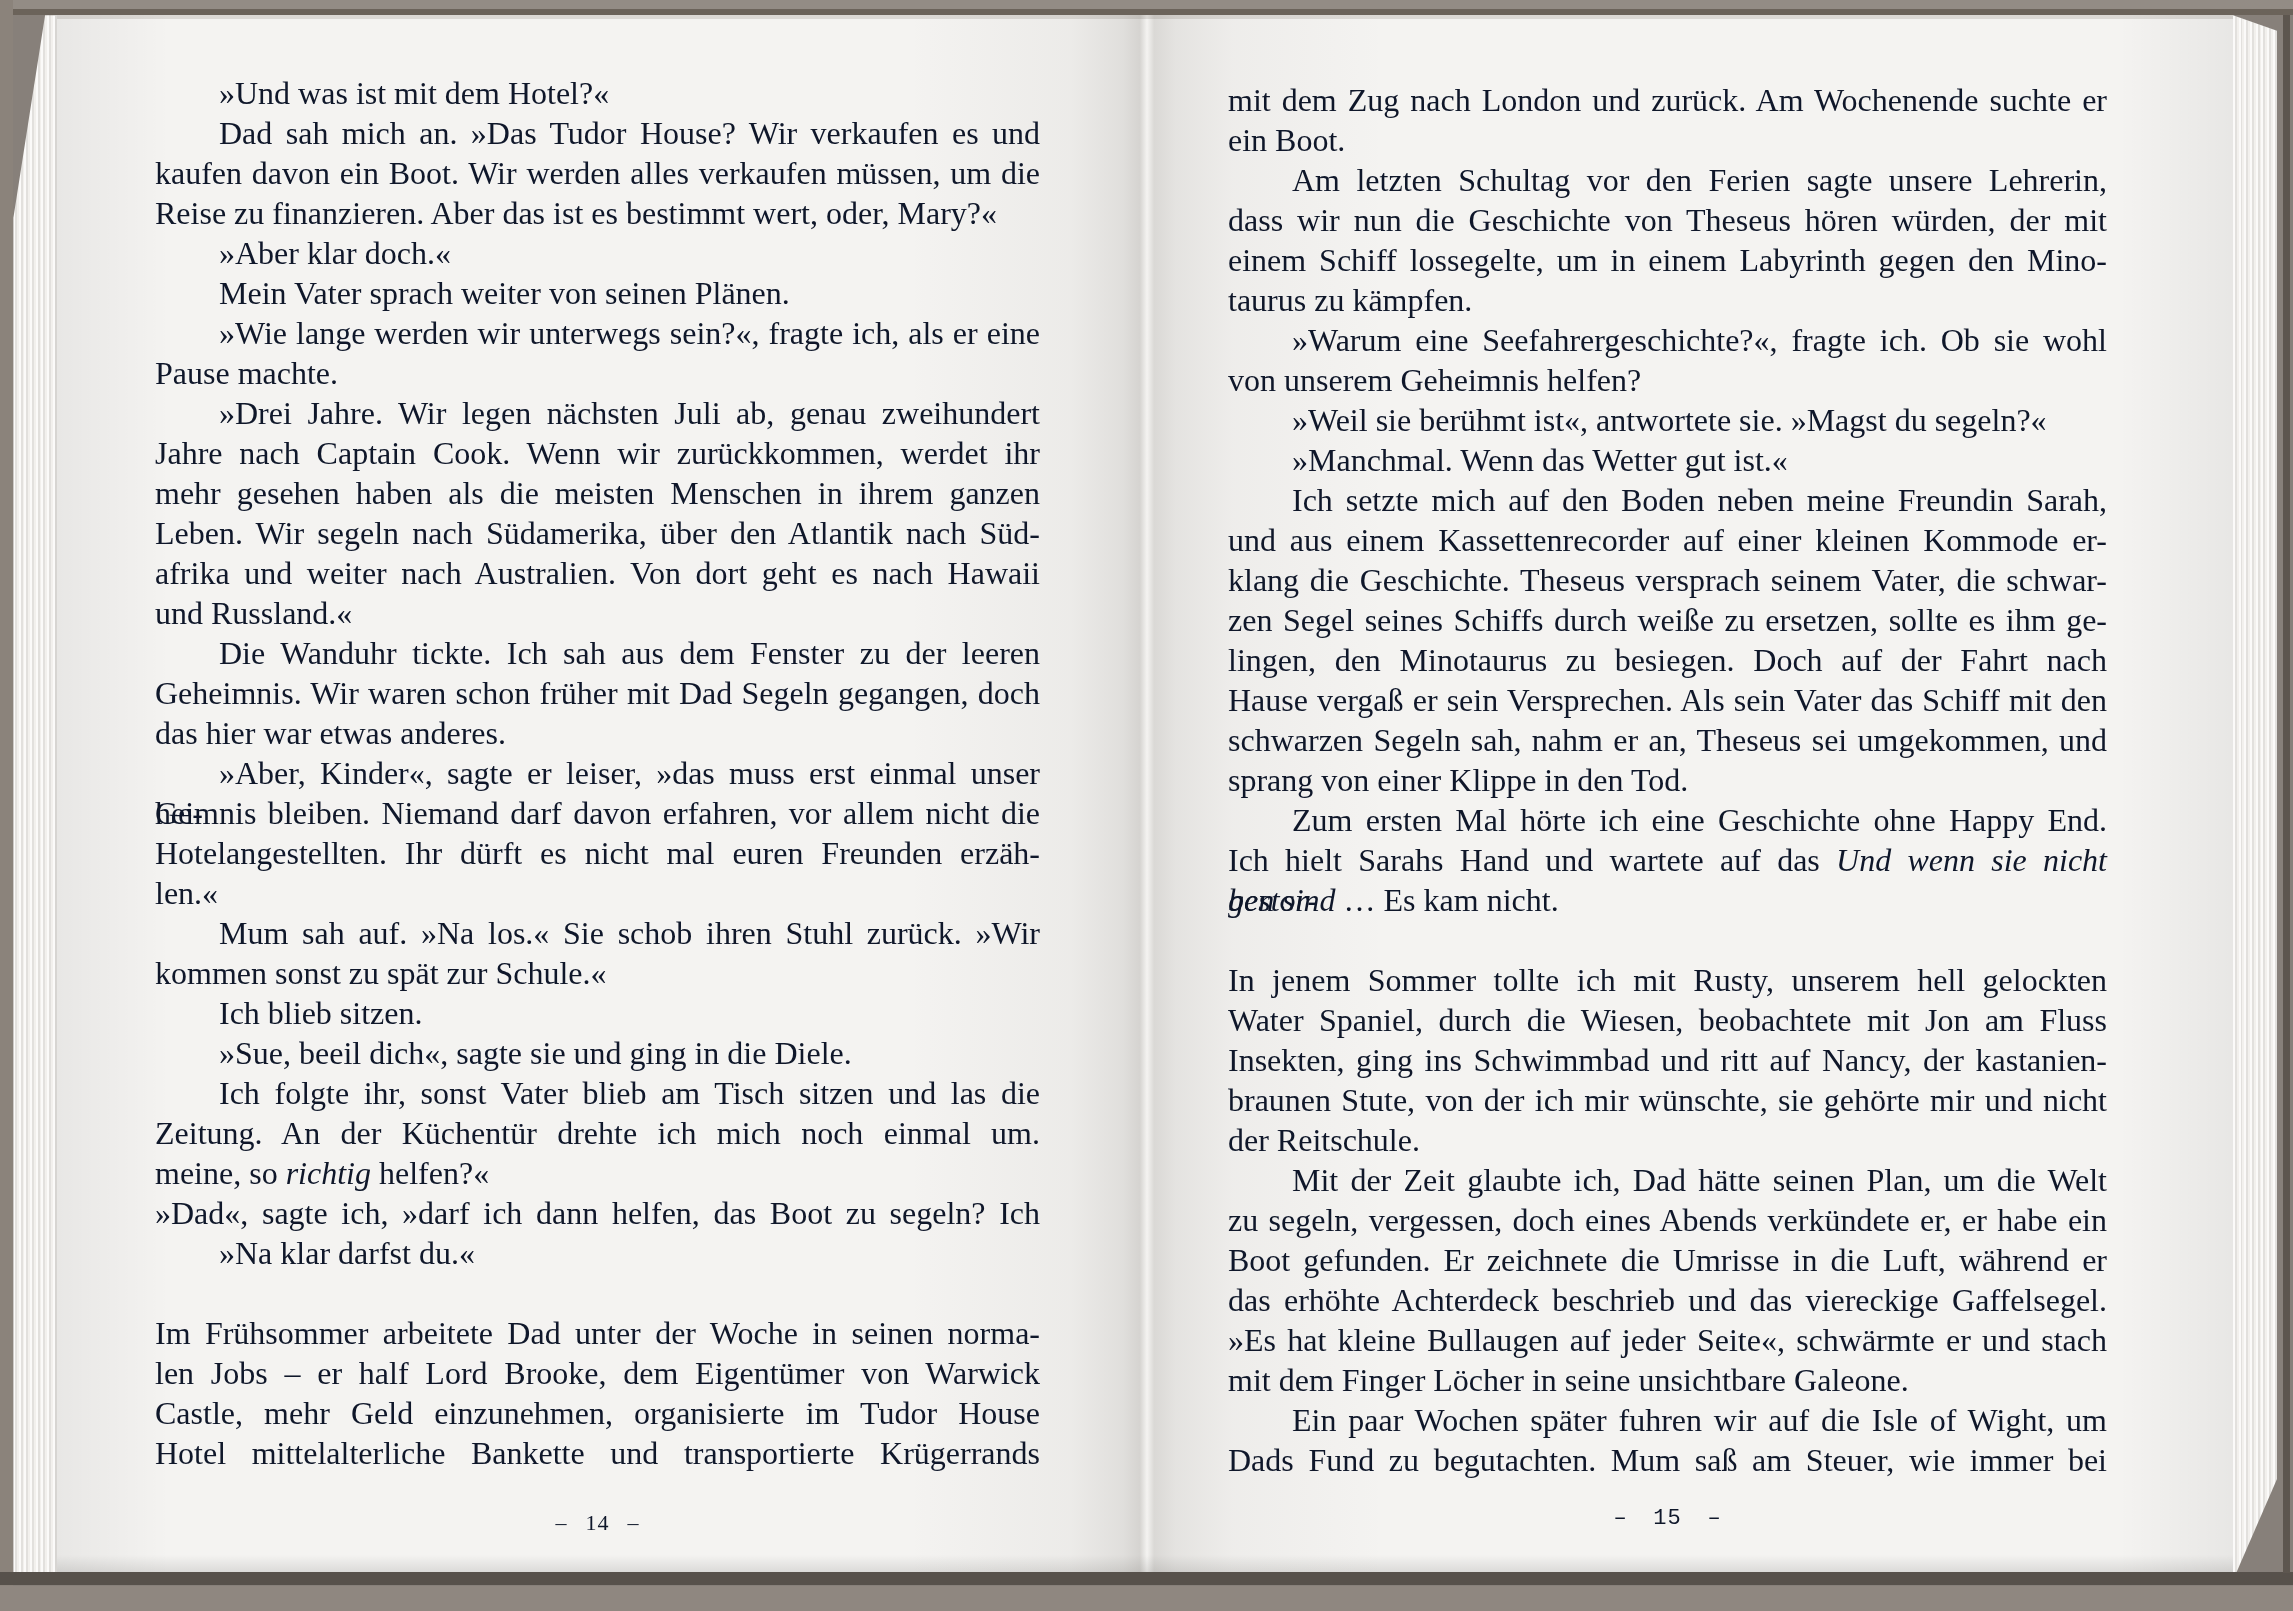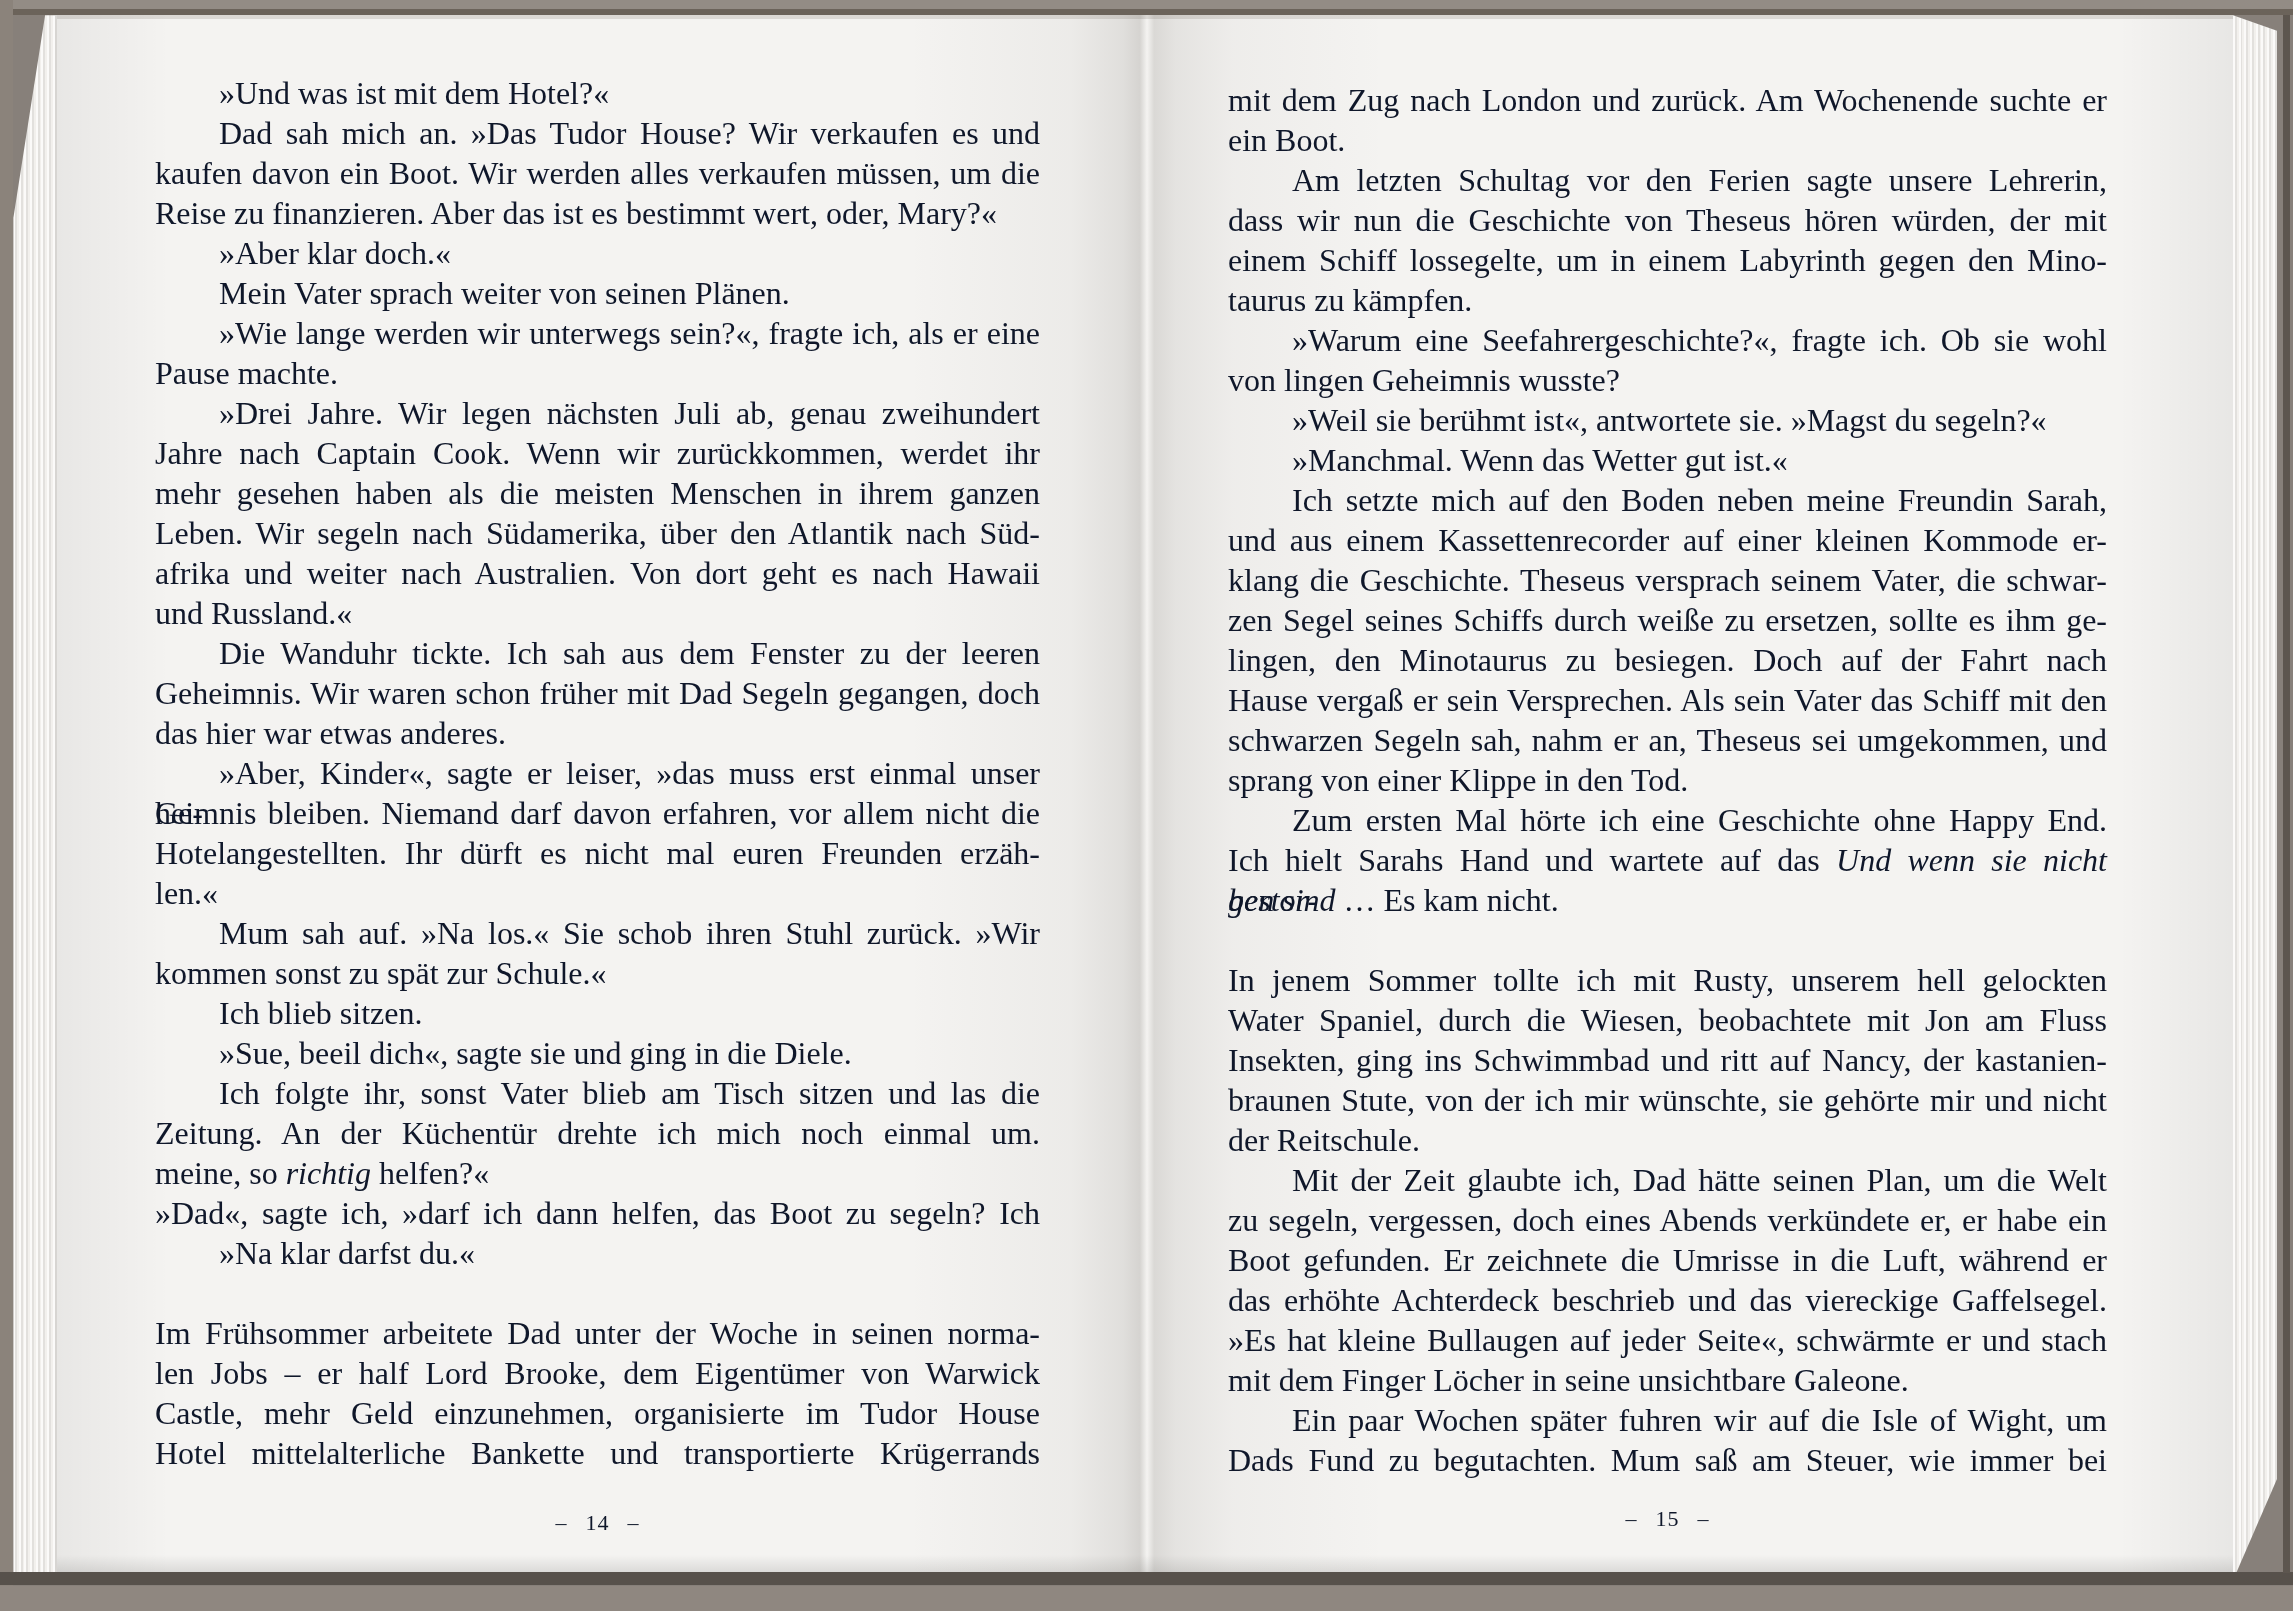--- a/index.html
+++ b/index.html
@@ -44,21 +44,21 @@
   .text-col{position:absolute;color:#0f172a;font-size:32px;line-height:40px;}
   .text-col .line{height:40px;white-space:normal;}
   .text-col .line.just{text-align:justify;text-align-last:justify;}
   .text-col .line.ind{text-indent:2em;}
   .text-col .line.blank{height:40px;}
   #left-text{left:155px;top:73px;width:885px;}
   #right-text{left:1228px;top:80px;width:879px;}
   .pagenum{position:absolute;text-align:center;color:#0f172a;font-size:22px;
         letter-spacing:1px;word-spacing:11.5px;}
   #left-num{left:155px;top:1510px;width:885px;}
-  #right-num{left:1228px;top:1506px;width:879px;}
+  #right-num{left:1228px;top:1506px;width:879px;font-family:Liberation Mono, monospace;}
 </style>
 </head>
 <body>
 
 <div id="stage">
   <div class="top-band"></div>
   <div class="top-edge-line"></div>
   <div class="left-bg"></div>
 
   <div class="pages">
@@ -110,21 +110,21 @@
       <div class="line just">Hotel mittelalterliche Bankette und transportierte Krügerrands</div>
     </div>
   <div id="right-text" class="text-col">
       <div class="line just">mit dem Zug nach London und zurück. Am Wochenende suchte er</div>
       <div class="line">ein Boot.</div>
       <div class="line ind just">Am letzten Schultag vor den Ferien sagte unsere Lehrerin,</div>
       <div class="line just">dass wir nun die Geschichte von Theseus hören würden, der mit</div>
       <div class="line just">einem Schiff lossegelte, um in einem Labyrinth gegen den Mino-</div>
       <div class="line">taurus zu kämpfen.</div>
       <div class="line ind just">»Warum eine Seefahrergeschichte?«, fragte ich. Ob sie wohl</div>
-      <div class="line">von lingen Geheimnis wusste?</div>
+      <div class="line">von unserem Geheimnis helfen?</div>
       <div class="line ind">»Weil sie berühmt ist«, antwortete sie. »Magst du segeln?«</div>
       <div class="line ind">»Manchmal. Wenn das Wetter gut ist.«</div>
       <div class="line ind just">Ich setzte mich auf den Boden neben meine Freundin Sarah,</div>
       <div class="line just">und aus einem Kassettenrecorder auf einer kleinen Kommode er-</div>
       <div class="line just">klang die Geschichte. Theseus versprach seinem Vater, die schwar-</div>
       <div class="line just">zen Segel seines Schiffs durch weiße zu ersetzen, sollte es ihm ge-</div>
       <div class="line just">lingen, den Minotaurus zu besiegen. Doch auf der Fahrt nach</div>
       <div class="line just">Hause vergaß er sein Versprechen. Als sein Vater das Schiff mit den</div>
       <div class="line just">schwarzen Segeln sah, nahm er an, Theseus sei umgekommen, und</div>
       <div class="line">sprang von einer Klippe in den Tod.</div>

